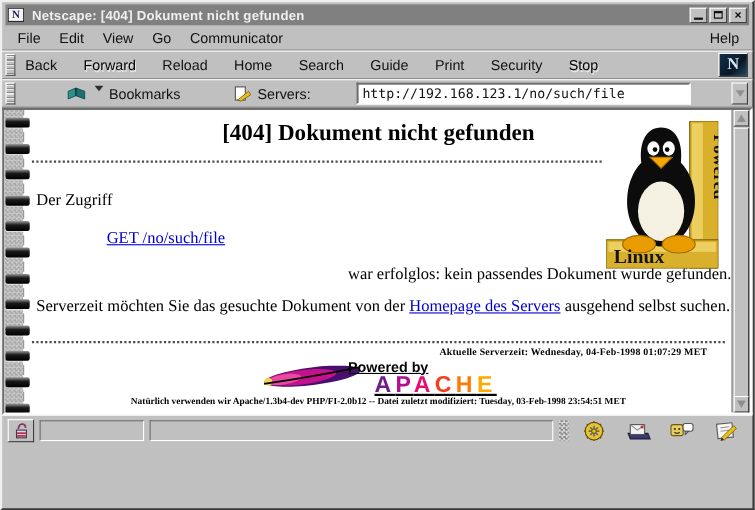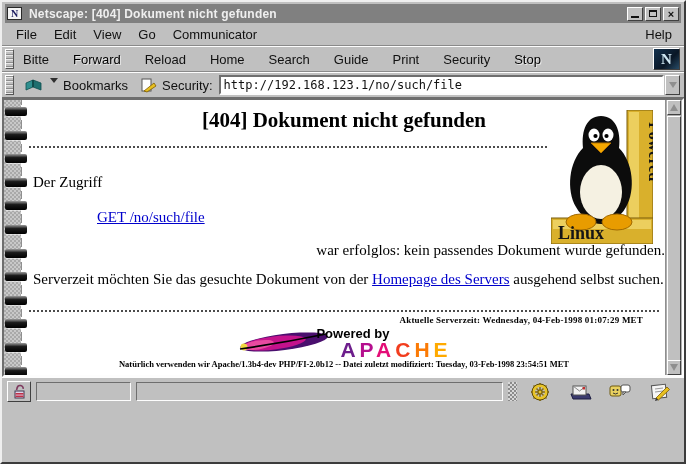--- a/index.html
+++ b/index.html
@@ -41,21 +41,21 @@
   }
   .menu-item { cursor:default; }
   .menu-help { margin-left:auto; }
 
   
   .toolbar, .locbar {
     height:26px; display:flex; align-items:center;
     border-top:1px solid #fdfdfd; border-bottom:1px solid #8a8a8a;
     padding-right:4px;
   }
-  .locbar { border-bottom:1px solid #6e6e6e; }
+  .locbar { border-bottom:1px solid #6e6e6e;gap:36px; }
   .vgrip {
     width:9px; height:20px; margin:0 6px 0 3px; flex:0 0 auto;
     border:1px solid; border-color:#fff #555 #555 #fff;
     background:repeating-linear-gradient(0deg,#e9e9e9 0 1px,#8c8c8c 1px 2px,#c0c0c0 2px 4px);
   }
   .tool-btn { font-size:13px; color:#111; margin-right:18px; padding:2px 3px; cursor:default; white-space:nowrap; }
   .tool-btn.disabled { color:#000000; text-shadow:1px 1px 0 #e6e6e6; }
   .throbber {
     margin-left:auto; width:27px; height:22px;
     border:1px solid; border-color:#fff #404040 #404040 #fff;
@@ -104,21 +104,21 @@
   .h1 { margin-top:8px; text-align:center; font:bold 21px "Liberation Serif", serif; }
   .dotted { border:0; border-top:2px dotted #4c4c4c; height:0; }
   .hr1 { margin:13px 0 0 6px; width:518px; }
   .hr2 { margin:21px 6px 0 6px; }
   .p1 { margin:25px 0 0 10px; }
   .pget { margin:16px 0 0 74px; }
   .p2 { margin:14px 0 0 10px;text-align:right; }
   .p3 { margin:11px 0 0 10px; }
   .p4 { margin:11px 0 0 10px; }
   .server-time { margin:3px 22px 0 0; text-align:right; font:bold 9px "Liberation Serif", serif; letter-spacing:.2px; }
-  .apache { display:flex; align-items:center; justify-content:center; margin-top:1px; height:32px; }
+  .apache { display:flex; align-items:center; justify-content:center; margin-top:1px; height:32px;text-decoration:underline; }
   .apache svg { margin-right:-14px; }
   .ap-powered { font:bold 13px "Liberation Sans", sans-serif; color:#000; margin-left:2px; }
   .ap-word { font:bold 21px "Liberation Sans", sans-serif; letter-spacing:4px; line-height:18px; margin-left:26px; }
   .server-info { margin-top:1px; text-align:center; font:bold 8.5px "Liberation Serif", serif; }
   .footer { margin:4px 0 0 10px; font:italic 13.5px/1.25 "Liberation Serif", serif; }
 
   .tux { position:absolute; top:10px; right:12px; width:102px; height:134px; z-index:2; }
 
   
   .scrollbar {
@@ -186,21 +186,21 @@
     <span class="menu-item">File</span>
     <span class="menu-item">Edit</span>
     <span class="menu-item">View</span>
     <span class="menu-item">Go</span>
     <span class="menu-item">Communicator</span>
     <span class="menu-item menu-help">Help</span>
   </div>
 
   <div class="toolbar">
     <div class="vgrip"></div>
-    <span class="tool-btn">Bitte</span>
+    <span class="tool-btn">Back</span>
     <span class="tool-btn disabled">Forward</span>
     <span class="tool-btn">Reload</span>
     <span class="tool-btn">Home</span>
     <span class="tool-btn">Search</span>
     <span class="tool-btn">Guide</span>
     <span class="tool-btn">Print</span>
     <span class="tool-btn">Security</span>
     <span class="tool-btn disabled">Stop</span>
     <div class="throbber">N</div>
   </div>
@@ -214,21 +214,21 @@
         <path d="M9 2 L9 9" stroke="#083737" stroke-width="1"></path>
       </svg>
       <span class="bm-caret"></span>
       <span>Bookmarks</span>
     </span>
     <span class="loc-chip">
       <svg width="17" height="15" viewBox="0 0 17 15">
         <rect x="2" y="1" width="9" height="12" fill="#fdfdfd" stroke="#555" stroke-width="1"></rect>
         <path d="M4 13 L14 5 L16 8 L7 14 Z" fill="#e8c020" stroke="#7d5c00" stroke-width="0.8"></path>
       </svg>
-      <span>Security:</span>
+      <span>Servers:</span>
     </span>
     <input class="urlbox" value="http://192.168.123.1/no/such/file" style="">
     <span class="url-drop">
         <span></span>
       </span>
   </div>
 
   <div class="content">
     <div class="spiral">
         <div class="ring" style="top: 6px;"></div>

